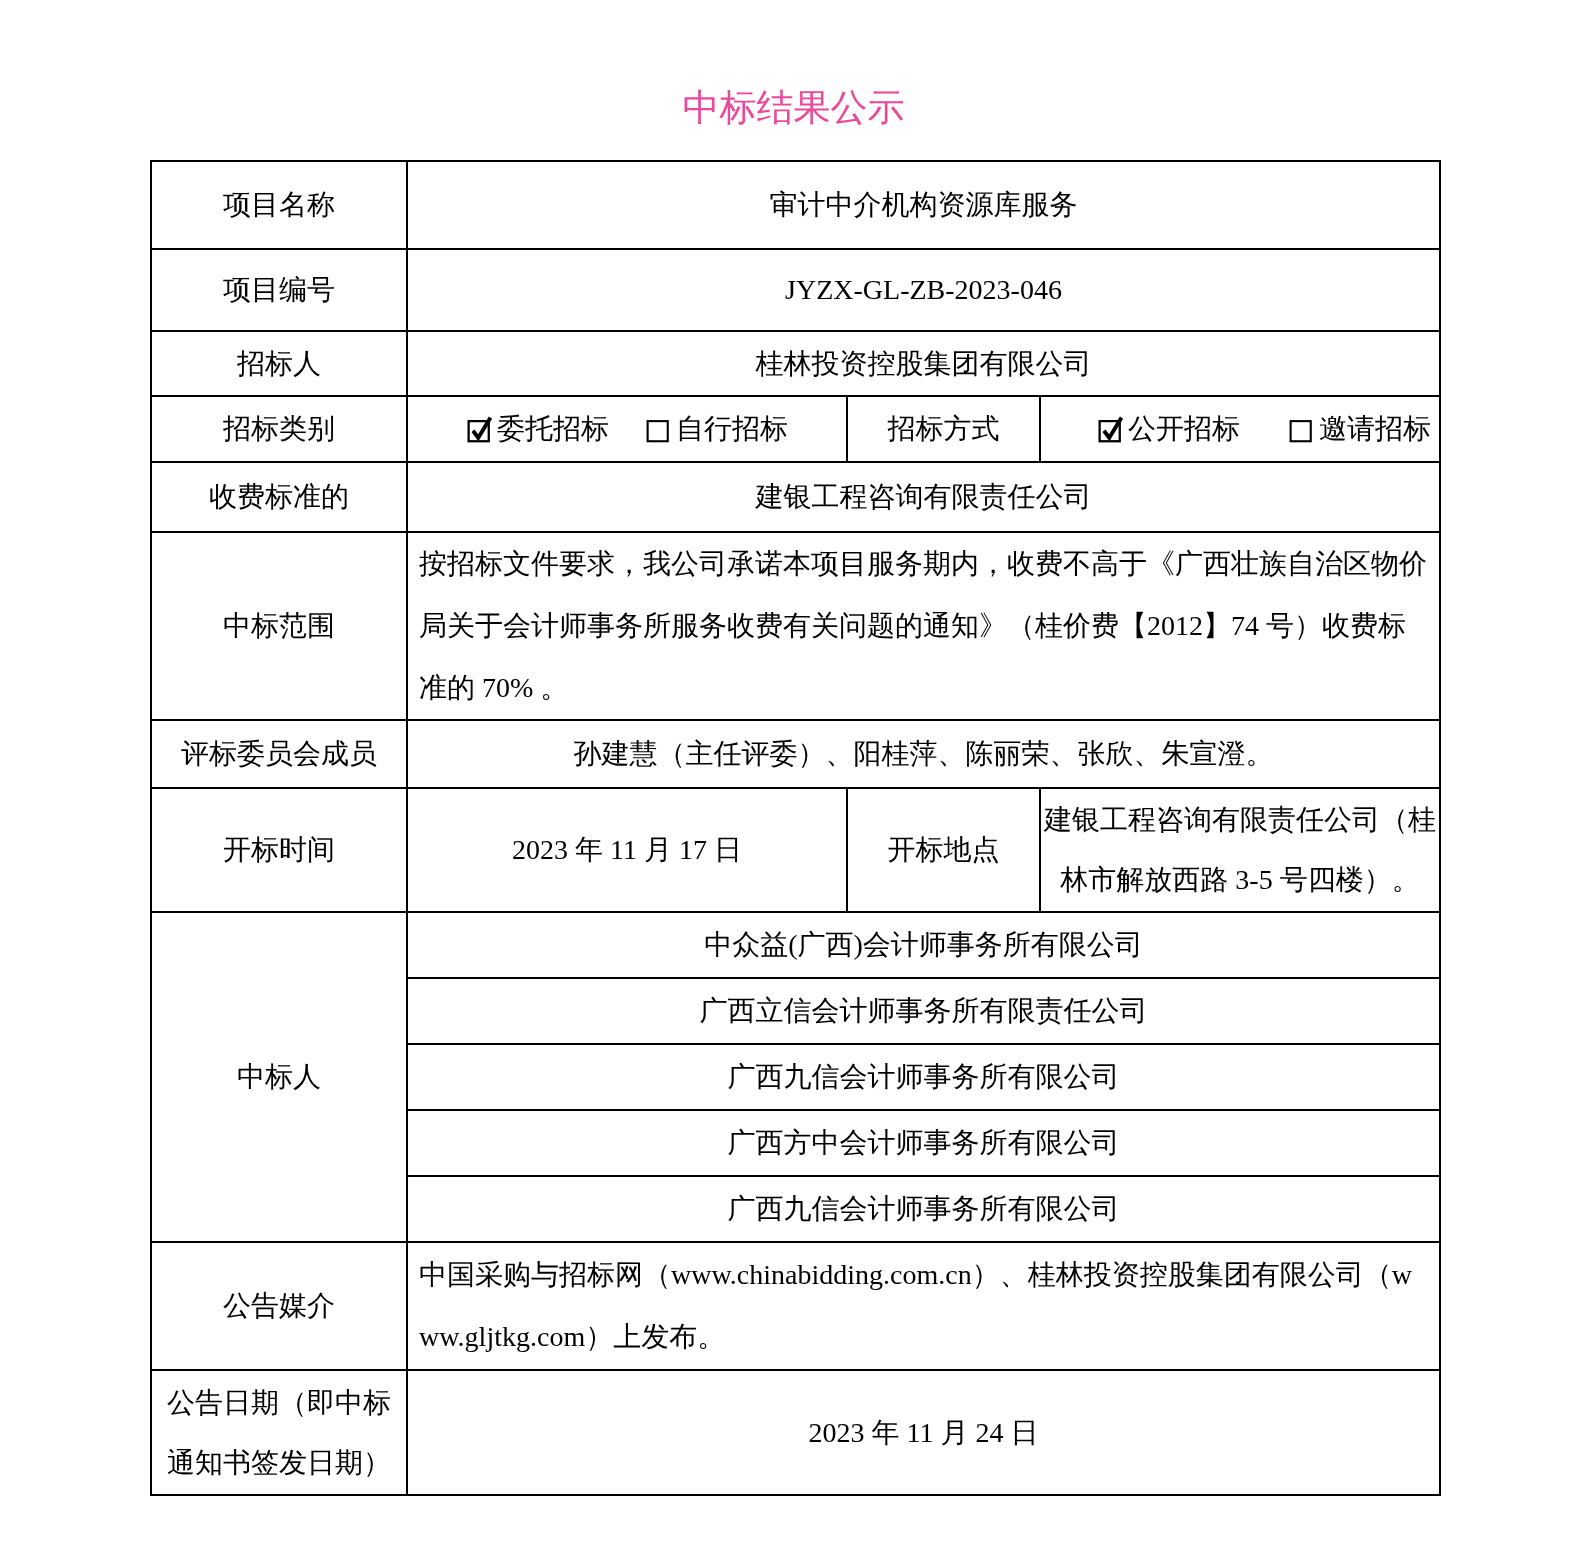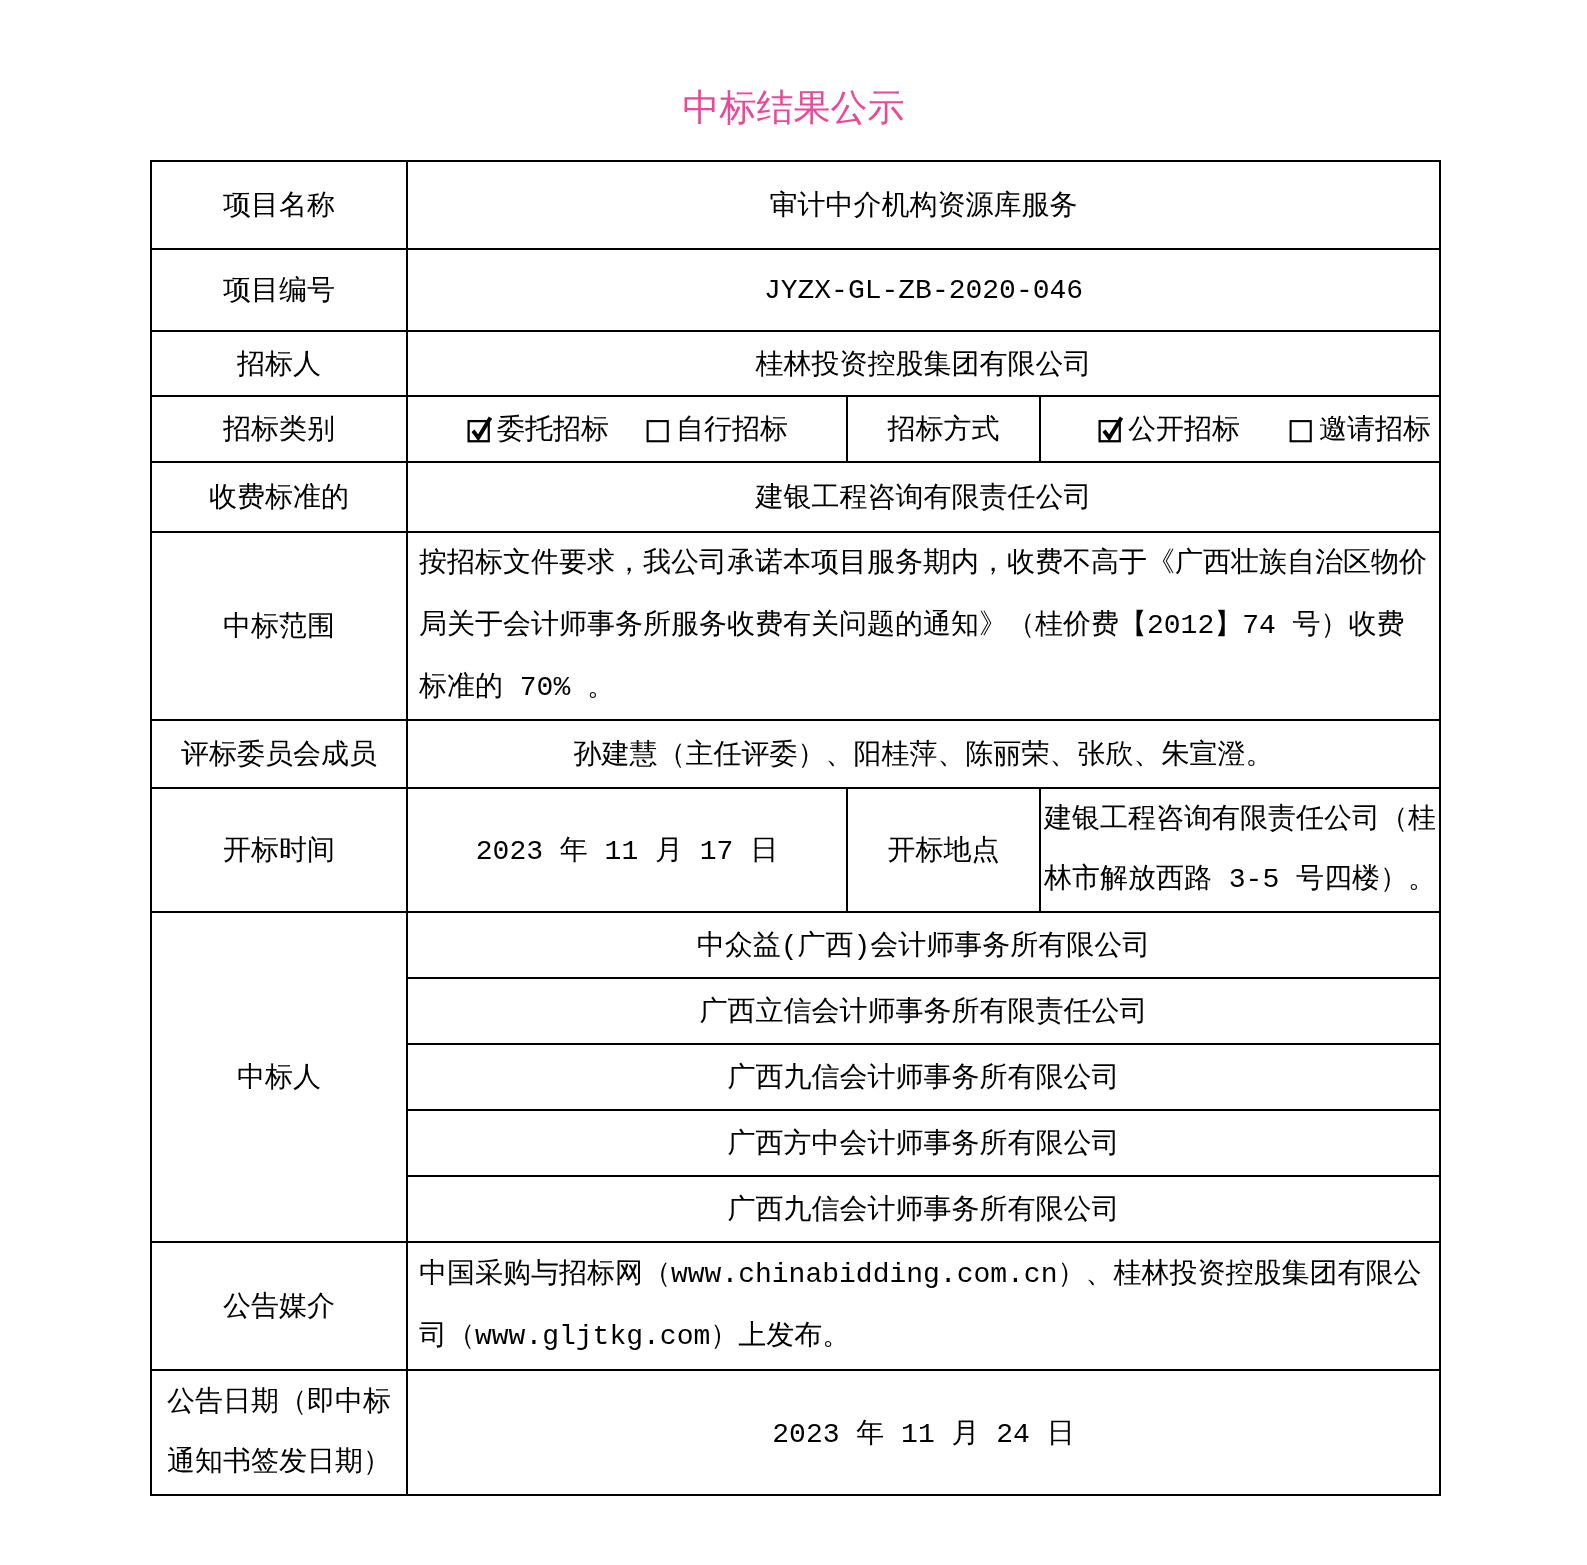--- a/index.html
+++ b/index.html
@@ -20,21 +20,20 @@
     font-family: "Liberation Sans", sans-serif;
     font-weight: 400;
     font-size: 37px;
     color: #ec4899;
   }
   table.result-table {
     border-collapse: collapse;
     table-layout: fixed;
     width: 1289px;
     margin: 28px 0 17px 150px;
-    font-family: Liberation Mono, monospace;
   }
   .result-table td {
     border: 2px solid #000000;
     font-size: 28px;
     text-align: center;
     vertical-align: middle;
     padding: 0;
     overflow: hidden;
     word-break: break-all;
   }
@@ -105,21 +104,21 @@
     </colgroup>
     <tbody>
 
       <tr class="r1">
         <td>项目名称</td>
         <td colspan="3">审计中介机构资源库服务</td>
       </tr>
 
       <tr class="r2">
         <td>项目编号</td>
-        <td colspan="3">JYZX-GL-ZB-2020-046</td>
+        <td colspan="3">JYZX-GL-ZB-2023-046</td>
       </tr>
 
       <tr class="r3">
         <td>招标人</td>
         <td colspan="3">桂林投资控股集团有限公司</td>
       </tr>
 
       <tr class="r4">
         <td>招标类别</td>
         <td>

